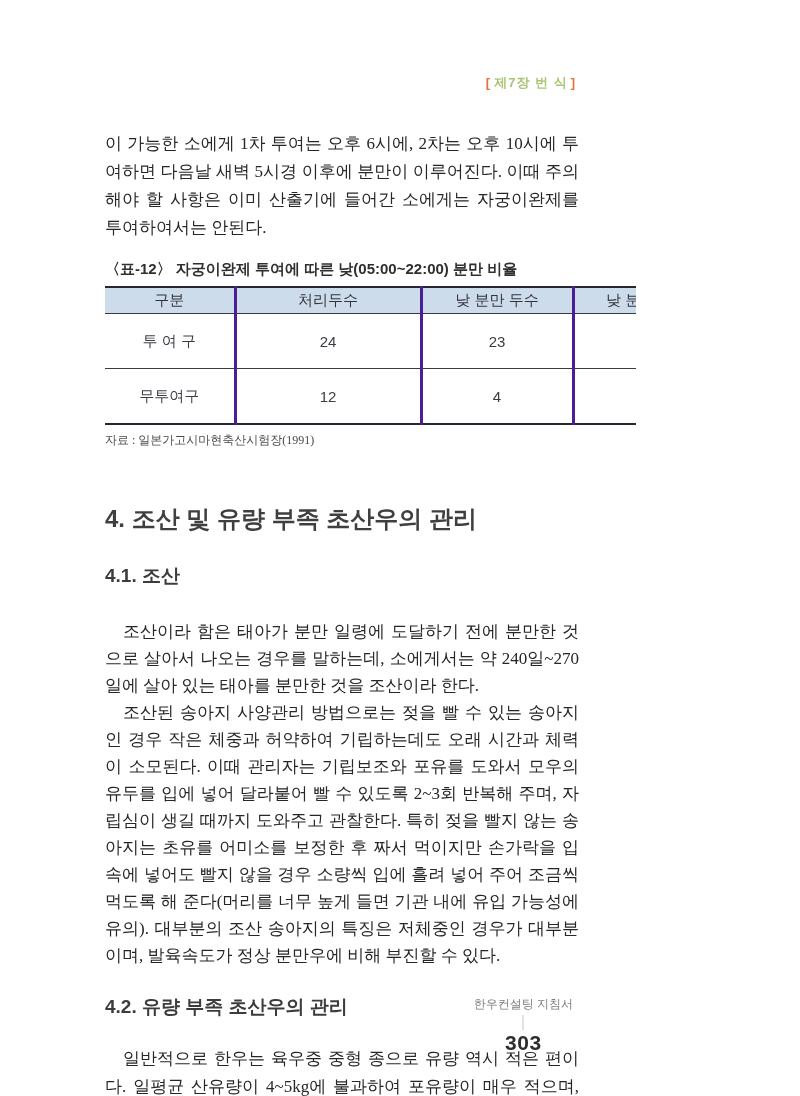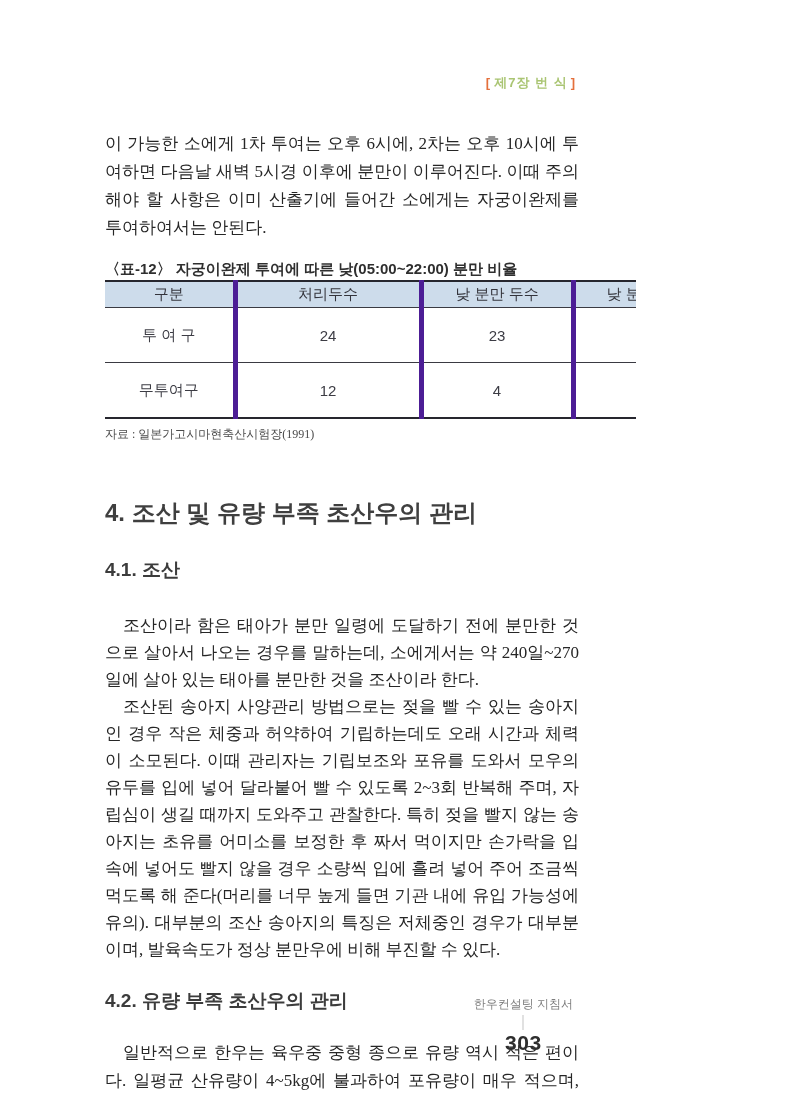--- a/index.html
+++ b/index.html
@@ -48,21 +48,21 @@
   
   .table-caption {
     margin-top: 16px;
     font-family: "Liberation Sans", "DejaVu Sans", sans-serif;
     font-size: 15px;
     font-weight: 600;
     color: #2f2f2f;
     line-height: 22px;
   }
   table.data-table {
-    margin-top: 0;
+    margin-top: 6px;
     width: 620px;
     border-collapse: collapse;
     table-layout: fixed;
     border-top: 2px solid #26262e;
     border-bottom: 2px solid #26262e;
     font-family: "Liberation Sans", "DejaVu Sans", sans-serif;
     font-size: 15px;
     color: #33333b;
   }
   table.data-table th {
@@ -73,21 +73,21 @@
     border-bottom: 1px solid #3a3a42;
     padding: 0 4px;
   }
   table.data-table td {
     height: 24px;
     text-align: center;
     padding: 15px 4px;
     color: #3c3c44;
   }
   table.data-table th + th,
-  table.data-table td + td { border-left: 5px solid #4c1d95; }
+  table.data-table td + td { border-left: 3px solid #4c1d95; }
   table.data-table tbody tr + tr td { border-top: 1px solid #3a3a42; }
 
   .table-source {
     margin-top: 7px;
     font-size: 12px;
     line-height: 16px;
     color: #4a4a4a;
   }
 
   

